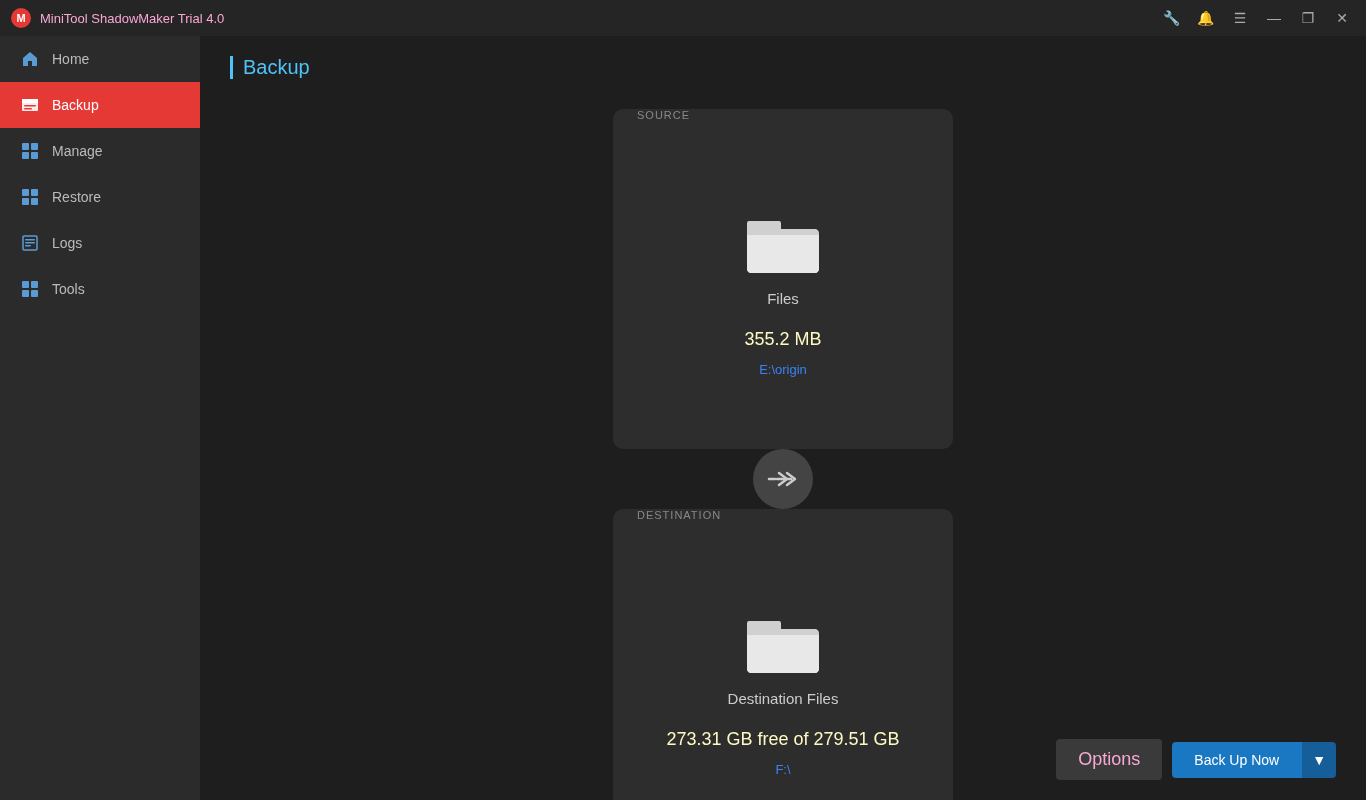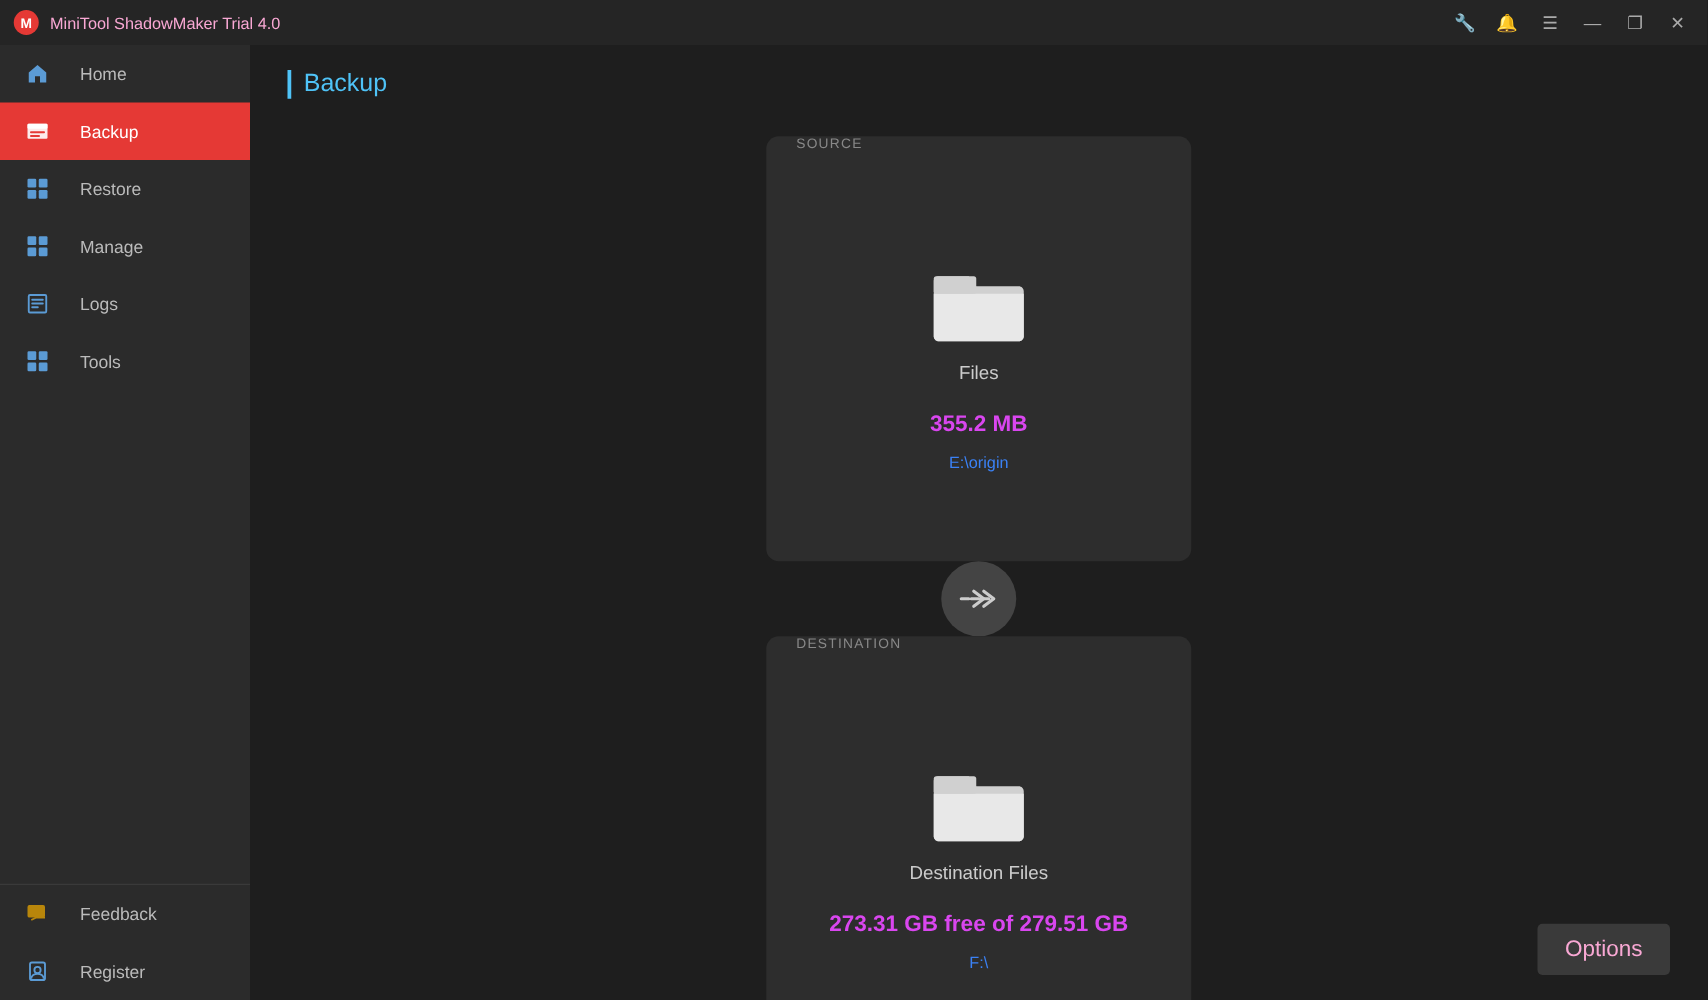--- a/index.html
+++ b/index.html
@@ -65,21 +65,21 @@
       flex-direction: column;
       flex-shrink: 0;
     }
     .sidebar-item {
       display: flex;
       align-items: center;
       padding: 13px 20px;
       cursor: pointer;
       color: #bbb;
       font-size: 14px;
-      gap: 24px;
+      gap: 12px;
     }
     .sidebar-item.active {
       background: #e53935;
       color: white;
     }
     .sidebar-icon {
       width: 20px;
       height: 20px;
       flex-shrink: 0;
       display: flex;
@@ -158,23 +158,23 @@
       height: 65px;
     }
 
     .card-name {
       color: #ccc;
       font-size: 15px;
       text-align: right;
     }
 
     .card-size {
-      color: #d946ef;
+      color: #fef9c3;
       font-size: 18px;
-      font-weight: 700;
+      font-weight: 400;
       margin-top: 10px;
     }
 
     .card-path {
       color: #3b82f6;
       font-size: 13px;
     }
 
     
     .arrow-btn {
@@ -282,33 +282,33 @@
 
     <div class="sidebar-item">
       <div class="sidebar-icon">
         <svg width="18" height="18" viewBox="0 0 18 18" fill="none">
           <rect x="1" y="1" width="7" height="7" rx="1" fill="#5b9bd5"></rect>
           <rect x="10" y="1" width="7" height="7" rx="1" fill="#5b9bd5"></rect>
           <rect x="1" y="10" width="7" height="7" rx="1" fill="#5b9bd5"></rect>
           <rect x="10" y="10" width="7" height="7" rx="1" fill="#5b9bd5"></rect>
         </svg>
       </div>
-      <span>Restore</span>
+      <span>Manage</span>
     </div>
 
     <div class="sidebar-item">
       <div class="sidebar-icon">
         <svg width="18" height="18" viewBox="0 0 18 18" fill="none">
           <rect x="1" y="1" width="7" height="7" rx="1" fill="#5b9bd5"></rect>
           <rect x="10" y="1" width="7" height="7" rx="1" fill="#5b9bd5"></rect>
           <rect x="1" y="10" width="7" height="7" rx="1" fill="#5b9bd5"></rect>
           <rect x="10" y="10" width="7" height="7" rx="1" fill="#5b9bd5"></rect>
         </svg>
       </div>
-      <span>Manage</span>
+      <span>Restore</span>
     </div>
 
     <div class="sidebar-item">
       <div class="sidebar-icon">
         <svg width="18" height="18" viewBox="0 0 18 18" fill="none">
           <rect x="2" y="2" width="14" height="14" rx="1" stroke="#5b9bd5" stroke-width="1.5" fill="none"></rect>
           <rect x="4" y="5" width="10" height="1.5" rx="0.75" fill="#5b9bd5"></rect>
           <rect x="4" y="8" width="10" height="1.5" rx="0.75" fill="#5b9bd5"></rect>
           <rect x="4" y="11" width="6" height="1.5" rx="0.75" fill="#5b9bd5"></rect>
         </svg>
@@ -321,41 +321,20 @@
         <svg width="18" height="18" viewBox="0 0 18 18" fill="none">
           <rect x="1" y="1" width="7" height="7" rx="1" fill="#5b9bd5"></rect>
           <rect x="10" y="1" width="7" height="7" rx="1" fill="#5b9bd5"></rect>
           <rect x="1" y="10" width="7" height="7" rx="1" fill="#5b9bd5"></rect>
           <rect x="10" y="10" width="7" height="7" rx="1" fill="#5b9bd5"></rect>
         </svg>
       </div>
       <span>Tools</span>
     </div>
 
-    <div class="sidebar-bottom">
-      <div class="sidebar-item">
-        <div class="sidebar-icon">
-          <svg width="18" height="18" viewBox="0 0 18 18" fill="none">
-            <rect x="1" y="2" width="14" height="10" rx="1.5" fill="#b8860b"></rect>
-            <path d="M4 14L8 12H15" stroke="#b8860b" stroke-width="1.5" fill="none"></path>
-          </svg>
-        </div>
-        <span>Feedback</span>
-      </div>
-      <div class="sidebar-item">
-        <div class="sidebar-icon">
-          <svg width="18" height="18" viewBox="0 0 18 18" fill="none">
-            <rect x="3" y="2" width="12" height="14" rx="1.5" stroke="#5b9bd5" stroke-width="1.5" fill="none"></rect>
-            <circle cx="9" cy="8" r="2.5" stroke="#5b9bd5" stroke-width="1.5" fill="none"></circle>
-            <path d="M4 15C4 12.5 6.5 11 9 11C11.5 11 14 12.5 14 15" stroke="#5b9bd5" stroke-width="1.5" fill="none"></path>
-          </svg>
-        </div>
-        <span>Register</span>
-      </div>
-    </div>
   </div>
 
   <div class="content">
     <h1 class="page-title">Backup</h1>
 
     <div class="cards-area">
 
       <div class="backup-card">
         <span class="card-label">SOURCE</span>
         <div class="card-inner">
@@ -390,15 +369,19 @@
           </svg>
           <span class="card-name">Destination Files</span>
           <span class="card-size">273.31 GB free of 279.51 GB</span>
           <span class="card-path">F:\</span>
         </div>
       </div>
     </div>
 
     <div class="bottom-bar">
       <button class="btn-options">Options</button>
+      <div style="display:flex;">
+        <button class="btn-backup">Back Up Now</button>
+        <button class="btn-backup-dropdown">▼</button>
+      </div>
     </div>
   </div>
 </div>
 
 </body></html>

